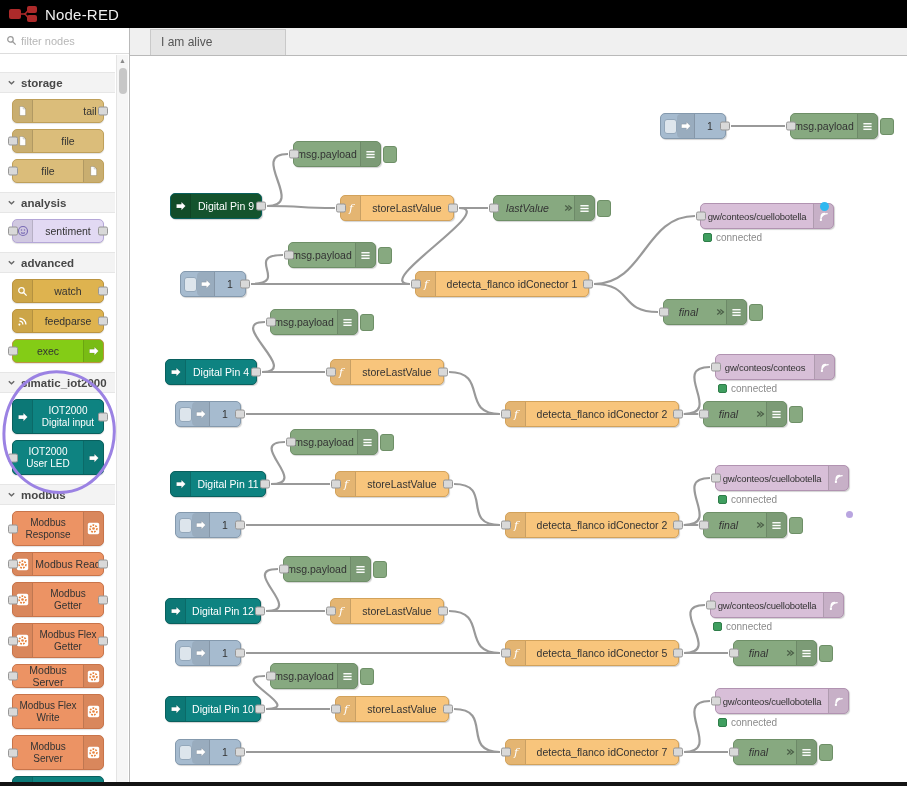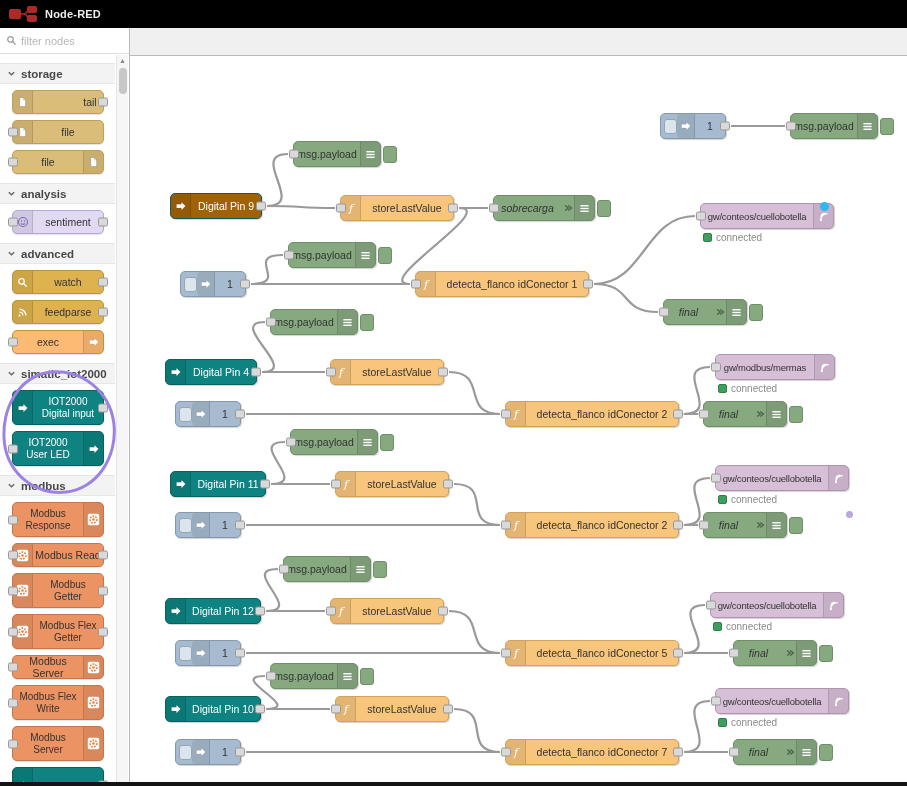--- a/index.html
+++ b/index.html
@@ -1,28 +1,28 @@
 <!DOCTYPE html>
 <html><head>
 <meta charset="utf-8">
 <style>
 *{margin:0;padding:0;box-sizing:border-box}
 html,body{width:907px;height:786px}
 body{position:relative;overflow:hidden;background:#fff;font-family:"Liberation Sans",sans-serif;color:#333}
 
 .header{position:absolute;left:0;top:0;width:907px;height:28px;background:#000;display:flex;align-items:center;padding-left:8px;gap:7px;z-index:40}
-.header .title{color:#eee;font-size:11px;font-weight:bold;letter-spacing:.2px}
+.header .title{color:#eee;font-size:15px;font-weight:normal;letter-spacing:.2px}
 
 .sidebar{position:absolute;left:0;top:28px;width:130px;height:754px;background:#fff;border-right:1px solid #b9b9b9;overflow:hidden;z-index:30}
 .search{height:26px;border-bottom:1px solid #ddd;display:flex;align-items:center;gap:4px;padding:0 6px}
 .search input{border:0;outline:0;flex:1;min-width:0;font-size:11px;font-family:inherit;color:#333;background:transparent}
 .search input::placeholder{color:#b7b7b7}
 .palette{position:absolute;top:27px;left:0;right:14px;bottom:0;overflow:hidden}
 .cat-header{height:21px;display:flex;align-items:center;gap:5px;padding-left:7px;background:#f3f3f3;border-top:1px solid #e6e6e6;border-bottom:1px solid #e6e6e6;font-size:11.5px;font-weight:bold;color:#474747;margin-top:9px}
-.cat-header:first-child{margin-top:8px}
+.cat-header:first-child{margin-top:17px}
 .pnode{position:relative;width:92px;margin:6px 0 0 12px;height:24px;border-radius:5px;border:1px solid rgba(0,0,0,.28);display:flex;align-items:center;font-size:10.5px;color:#333;box-shadow:0 1px 1px rgba(0,0,0,.12)}
 .pnode.two{height:35px;font-size:10px;line-height:1.15}
 .pnode.iot{color:#fff}
 .pnode.storage{border-color:#bfa05a}
 .pnode.sentiment{border-color:#b5a7d8}
 .pnode.advanced{border-color:#bb9440}
 .pnode.iot{border-color:#09605e}
 .pnode.modbus{border-color:#c8744a}
 .plabel{flex:1;text-align:center;padding:0 2px;overflow:hidden}
 
@@ -171,21 +171,21 @@
         <span class="port right"></span>
         <span class="nicon left">
           <svg viewBox="0 0 16 16" width="11" height="11">
             <circle cx="3.5" cy="12.5" r="1.5" fill="#fff"></circle>
             <path d="M3.5 7.5a5 5 0 0 1 5 5" stroke="#fff" fill="none" stroke-width="1.8"></path>
             <path d="M3.5 3a9.5 9.5 0 0 1 9.5 9.5" stroke="#fff" fill="none" stroke-width="1.8"></path>
           </svg>
         </span>
         <span class="plabel">feedparse</span>
       </div>
-      <div class="pnode advanced" style="background: #fdba74;">
+      <div class="pnode advanced" style="background: #84cc16;">
         <span class="port left"></span>
         <span class="plabel">exec</span>
         <span class="nicon right">
           <svg viewBox="0 0 16 16" width="12" height="12">
             <path d="M2 5.5h6.5V2.5L14 8l-5.5 5.5V10.5H2z" fill="#fff" stroke="rgba(0,0,0,.25)" stroke-width=".5"></path>
           </svg>
         </span>
       </div>
       <div class="cat-header">
         <span class="chev" style="display:flex">
@@ -312,20 +312,21 @@
       </div>
     </div>
   <div class="vscroll">
     <div class="sarrow">▲</div>
     <div class="sthumb"></div>
   </div>
   <div class="circle-anno"></div>
 </div>
 
 <div class="tabbar" id="tabbar">
+    <div class="tab">I am alive</div>
   </div>
 
 <div class="canvas" id="canvas">
   <svg id="wires">
       <path d="M601 70 C641 70 615 70 655 70" fill="none" stroke="#999999" stroke-width="2.2"></path>
       <path d="M137 150 C177 150 118 98 158 98" fill="none" stroke="#999999" stroke-width="2.2"></path>
       <path d="M137 150 C177 150 165 152 205 152" fill="none" stroke="#999999" stroke-width="2.2"></path>
       <path d="M329 152 C369 152 318 152 358 152" fill="none" stroke="#999999" stroke-width="2.2"></path>
       <path d="M329 152 C369 152 240 228 280 228" fill="none" stroke="#999999" stroke-width="2.2"></path>
       <path d="M121 228 C161 228 113 199 153 199" fill="none" stroke="#999999" stroke-width="2.2"></path>
@@ -388,41 +389,41 @@
           <g fill="#fff">
             <rect x="2" y="3" width="12" height="2"></rect>
             <rect x="2" y="7" width="12" height="2"></rect>
             <rect x="2" y="11" width="12" height="2"></rect>
           </g>
         </svg>
       </span>
       <span class="toggle"></span>
       <span class="port left"></span>
     </div>
-    <div class="fnode t-iot" style="left: 40px; top: 137px; width: 92px; background: #a16207; justify-content: flex-end;">
+    <div class="fnode t-iot" style="left: 40px; top: 137px; width: 92px; background: #14532d; justify-content: flex-end;">
       <span class="nicon left">
         <svg viewBox="0 0 16 16" width="12" height="12">
           <path d="M2 5.5h6.5V2.5L14 8l-5.5 5.5V10.5H2z" fill="#fff" stroke="rgba(0,0,0,.25)" stroke-width=".5"></path>
         </svg>
       </span>
       <span class="flabel">Digital Pin 9</span>
       <span class="port right"></span>
     </div>
     <div class="fnode t-function" style="left: 210px; top: 139px; width: 114px; background: rgb(248, 197, 124);">
       <span class="nicon left">
         <svg viewBox="0 0 16 16" width="14" height="14">
           <text x="8" y="12.5" text-anchor="middle" font-size="13" font-family="DejaVu Serif, serif" font-style="italic" fill="#fff">f</text>
         </svg>
       </span>
       <span class="flabel">storeLastValue</span>
       <span class="port left"></span>
       <span class="port right"></span>
     </div>
     <div class="fnode t-debug italic" style="left: 363px; top: 139px; width: 102px; background: rgb(135, 169, 128);">
-      <span class="flabel">sobrecarga</span>
+      <span class="flabel">lastValue</span>
       <span class="mini">
         <svg viewBox="0 0 16 16" width="10" height="10">
           <g fill="none" stroke="rgba(0,0,0,.45)" stroke-width="2">
             <path d="M3.5 4l5 4-5 4"></path>
             <path d="M8.5 4l5 4-5 4"></path>
           </g>
         </svg>
       </span>
       <span class="nicon right">
         <svg viewBox="0 0 16 16" width="11" height="11">
@@ -556,21 +557,21 @@
       <span class="nicon left">
         <svg viewBox="0 0 16 16" width="14" height="14">
           <text x="8" y="12.5" text-anchor="middle" font-size="13" font-family="DejaVu Serif, serif" font-style="italic" fill="#fff">f</text>
         </svg>
       </span>
       <span class="flabel">detecta_flanco idConector 2</span>
       <span class="port left"></span>
       <span class="port right"></span>
     </div>
     <div class="fnode t-mqtt" style="left: 585px; top: 298px; width: 120px; background: rgb(216, 191, 216);">
-      <span class="flabel">gw/modbus/mermas</span>
+      <span class="flabel">gw/conteos/conteos</span>
       <span class="nicon right">
         <svg viewBox="0 0 16 16" width="13" height="13">
           <g fill="none" stroke="#fff" stroke-width="1.6" stroke-linecap="round">
             <path d="M4.5 12.5a8 8 0 0 1 8-8"></path>
             <path d="M5 8.8A4.6 4.6 0 0 1 9.5 4.3"></path>
           </g>
           <circle cx="4.8" cy="12.2" r="1.4" fill="#fff"></circle>
         </svg>
       </span>
       <span class="port left"></span>

